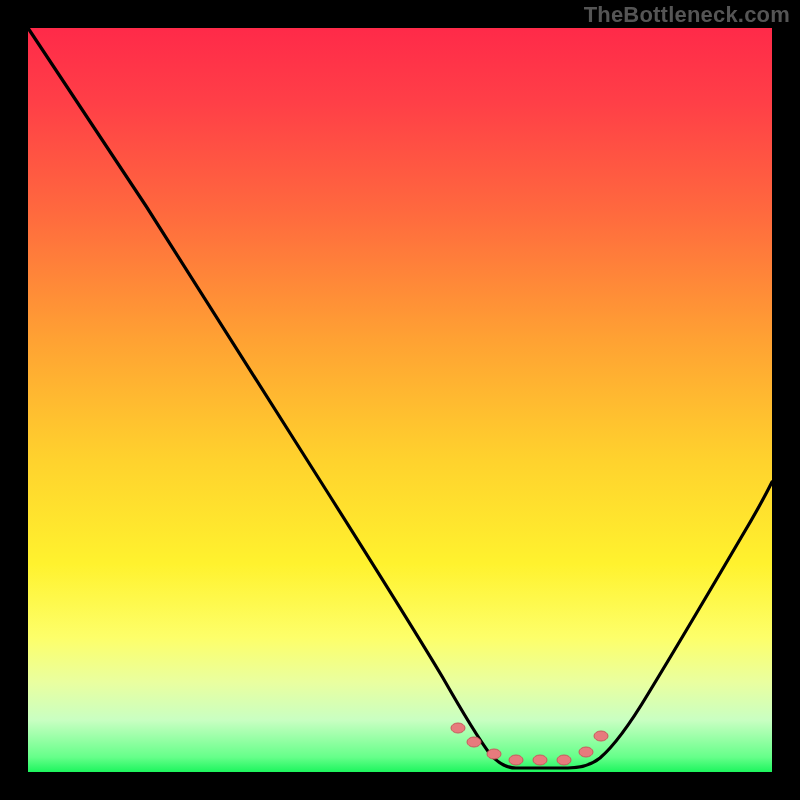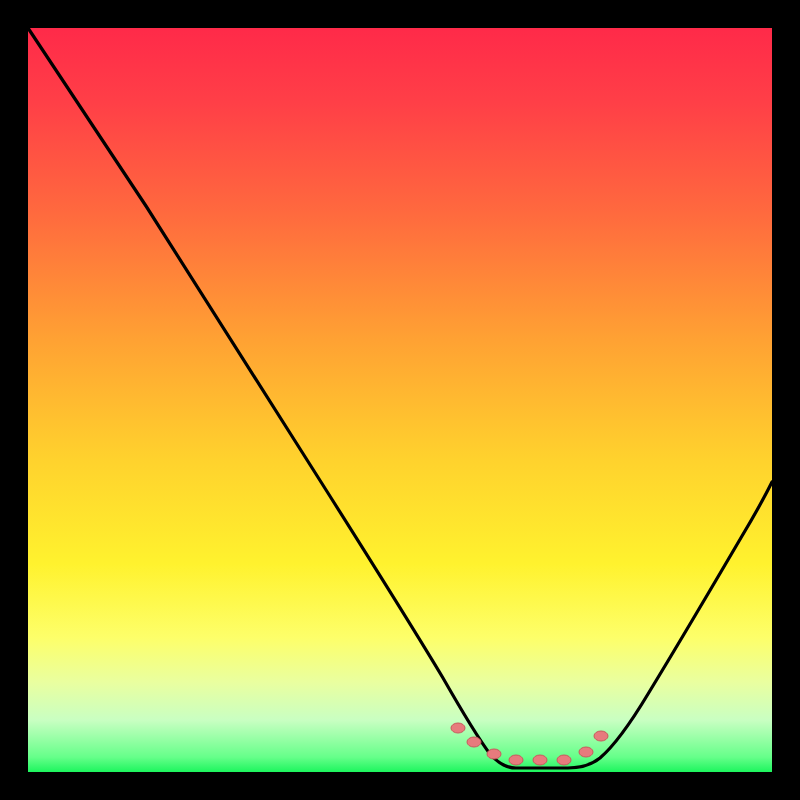--- a/index.html
+++ b/index.html
@@ -56,20 +56,21 @@
     width: 100%;
     height: 100%;
     overflow: visible;
   }
 </style>
 </head>
 <body>
 
 <div class="outer">
 
+  <div class="watermark">TheBottleneck.com</div>
 
   <div class="plot">
     <svg viewBox="0 0 744 744" preserveAspectRatio="none">
 
       <path d="M 0 0
                C 40 60, 80 120, 118 178
                C 170 260, 222 342, 274 424
                C 326 506, 378 588, 415 650
                C 435 685, 450 710, 462 726
                C 470 735, 478 740, 488 740

